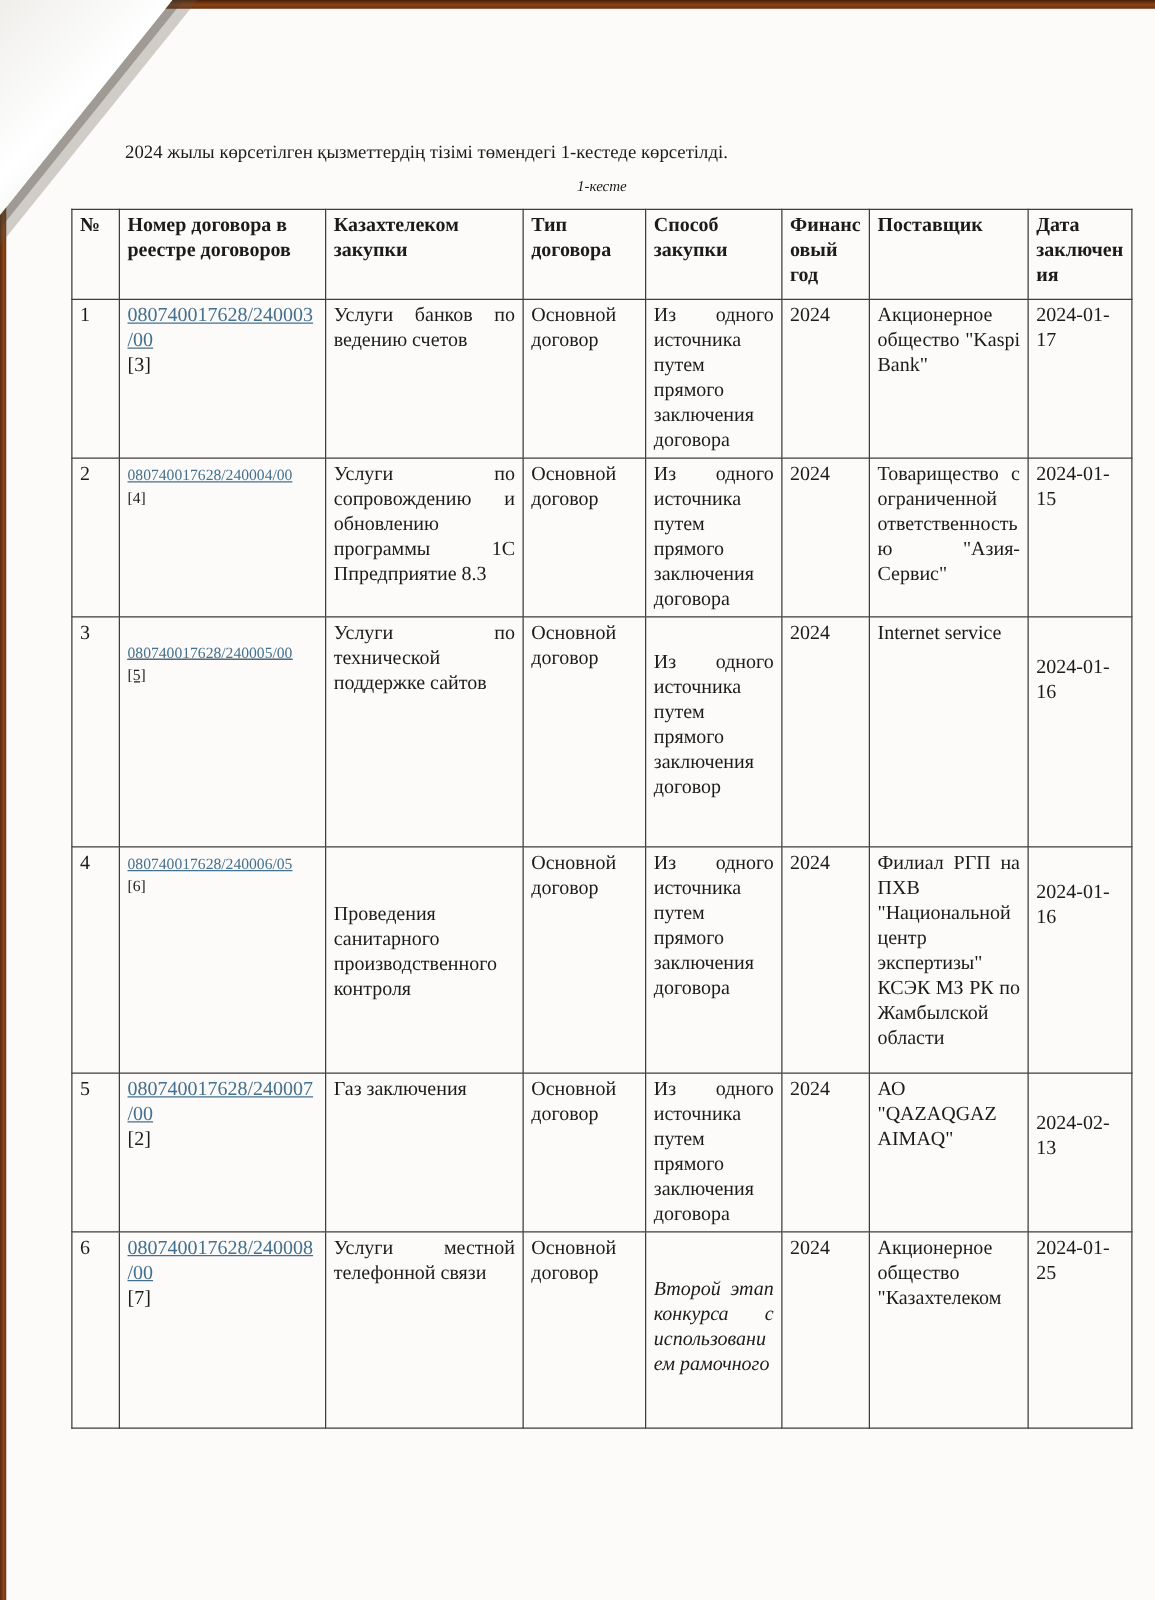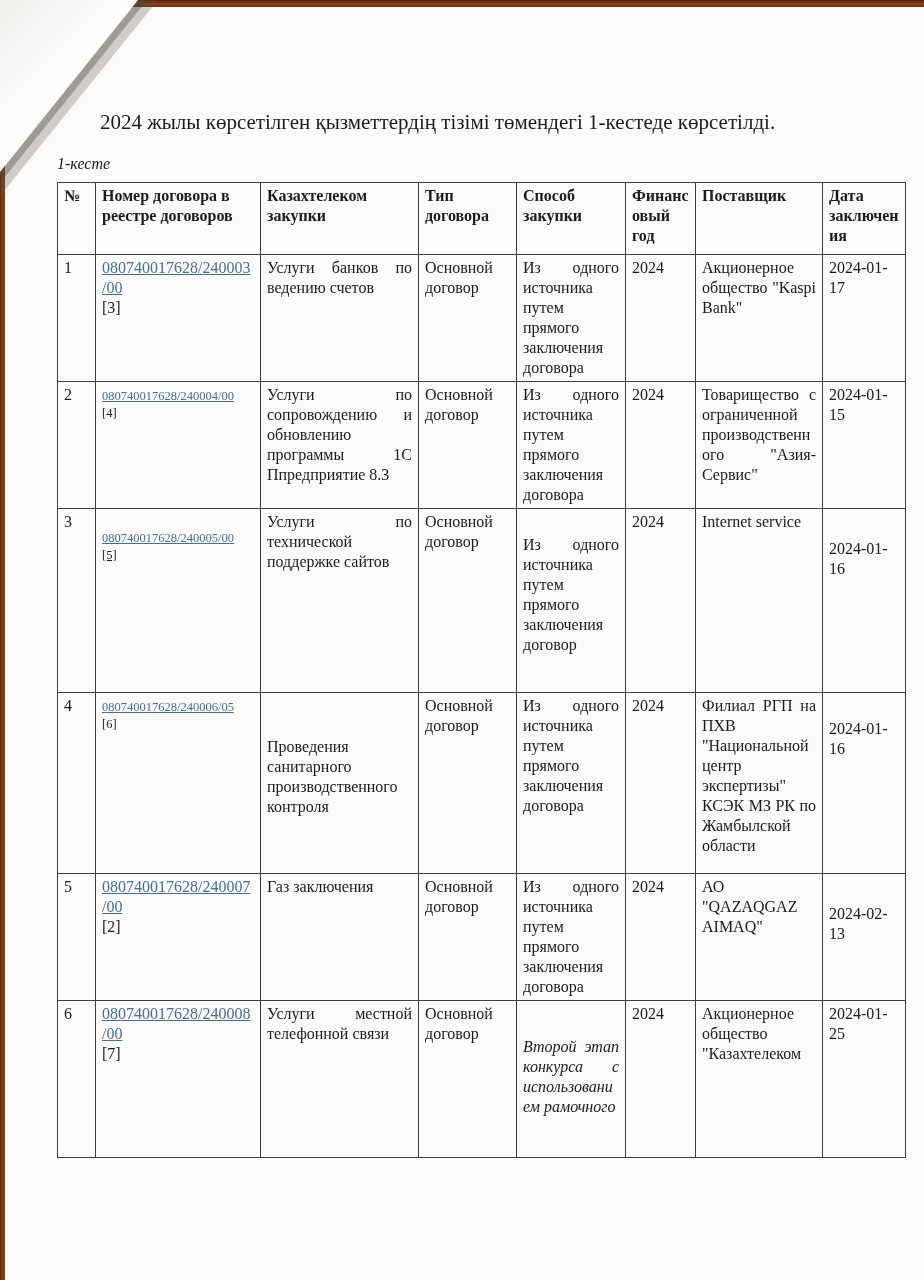--- a/index.html
+++ b/index.html
@@ -16,22 +16,22 @@
     background:linear-gradient(90deg,#5a280c,#8a4818 60%,#6b300e);z-index:1;}
   .fold-shadow{position:absolute;top:0;left:0;width:170px;height:210px;z-index:2;
     clip-path:polygon(0 0,158px 0,0 196px);background:rgba(95,85,75,0.28);}
   .fold-flap{position:absolute;top:0;left:0;width:150px;height:185px;z-index:3;
     clip-path:polygon(0 0,138px 0,0 172px);
     background:linear-gradient(135deg,#efeeeb 0%,#ffffff 42%,#f2f1ee 68%,#c4c0b8 92%,#a29d94 100%);}
   .fold-edge{position:absolute;top:0;left:0;width:170px;height:200px;z-index:2;
     clip-path:polygon(138px 0,147px 0,0 183px,0 172px);background:rgba(70,60,50,0.35);}
   
   .content{position:absolute;top:0;left:0;z-index:4;padding:110px 0 0 57px;}
-  .doc-title{margin:0 0 18px 0;padding-left:43px;font-size:21px;line-height:25px;}
-  .table-caption{margin:0 0 7px 0;font-size:16px;font-style:italic;line-height:22px;}
+  .doc-title{margin:0 0 3px 0;padding-left:43px;font-size:15px;line-height:25px;}
+  .table-caption{margin:0 0 7px 0;font-size:12px;font-style:italic;line-height:22px;text-align:center;}
   table.contracts{border-collapse:collapse;table-layout:fixed;width:848px;
     font-size:16px;line-height:20px;}
   td,th{border:1px solid #3e3e3e;vertical-align:top;padding:3px 6px;
     overflow-wrap:anywhere;word-wrap:break-word;}
   th{text-align:left;font-weight:bold;}
   .col-name,.col-method,.col-supplier{text-align:justify;margin-left:24px;}
   a.clink{color:#44718f;text-decoration:underline;cursor:pointer;}
   .ref{color:#1b1b1b;}
   td.sm a.clink,td.sm .ref{font-size:12.5px;line-height:16px;}
   .pt18{padding-top:18px;text-decoration:underline;} .pt26{padding-top:26px;} .pt30{padding-top:30px;}
@@ -92,21 +92,21 @@
     <tr class="h2">
       <td>2</td>
       <td class="sm">
         <a class="clink">080740017628/240004/00</a>
         <div class="ref">[4]</div>
       </td>
       <td class="col-name">Услуги по сопровождению и обновлению программы 1С Ппредприятие 8.3</td>
       <td>Основной договор</td>
       <td class="col-method">Из одного источника путем прямого заключения договора</td>
       <td>2024</td>
-      <td class="col-supplier">Товарищество с ограниченной производственного "Азия-Сервис"</td>
+      <td class="col-supplier">Товарищество с ограниченной ответственностью "Азия-Сервис"</td>
       <td>2024-01-15</td>
     </tr>
 
     <tr class="h3">
       <td>3</td>
       <td class="sm pt18">
         <a class="clink">080740017628/240005/00</a>
         <div class="ref">[5]</div>
       </td>
       <td class="col-name">Услуги по технической поддержке сайтов</td>

